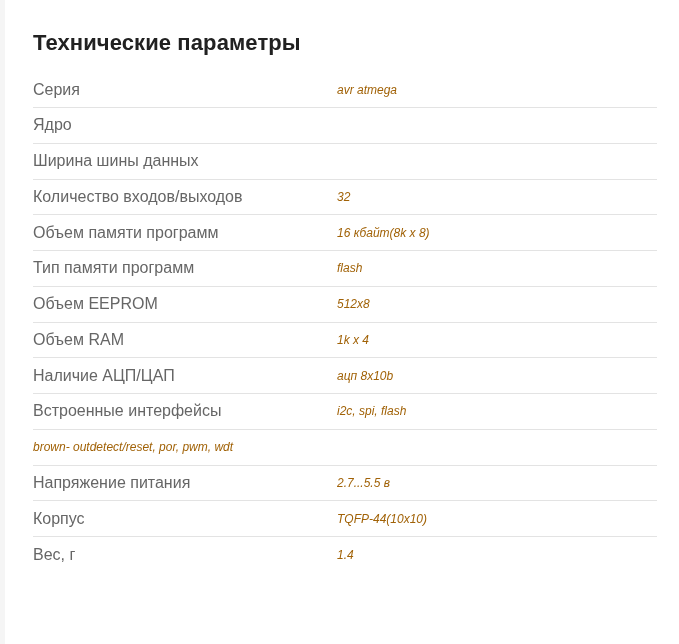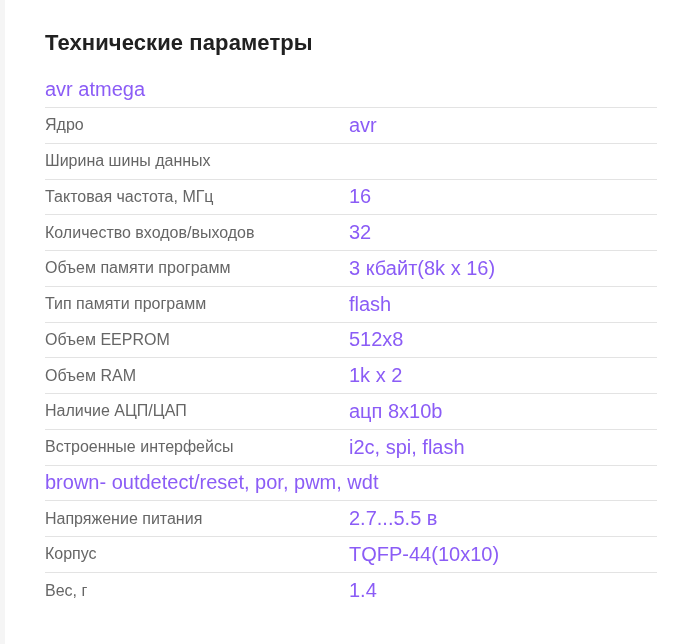--- a/index.html
+++ b/index.html
@@ -19,21 +19,20 @@
   .left-strip {
     position: absolute;
     left: 0;
     top: 0;
     width: 5px;
     height: 644px;
     background: #f5f5f5;
   }
   .container {
     padding: 30px 22px 0 33px;
-    margin-left: 12px;
   }
   h1.section-title {
     font-size: 22px;
     font-weight: 700;
     color: #212121;
     line-height: 1.15;
     margin-bottom: 17px;
     letter-spacing: 0.1px;
   }
   .spec-table {
@@ -51,75 +50,72 @@
   }
   .spec-label {
     flex: 0 0 304px;
     font-size: 16px;
     color: #666666;
     white-space: nowrap;
     overflow: hidden;
   }
   .spec-value {
     flex: 1 1 auto;
-    font-size: 20px;
-    color: #8b5cf6;
+    font-size: 12px;
+    color: #a16207;
     white-space: nowrap;
     overflow: hidden;
+    font-style: italic;
   }
 </style>
 </head>
 <body>
 
 <div class="page">
   <div class="left-strip"></div>
   <div class="container">
     <h1 class="section-title">Технические параметры</h1>
     <div class="spec-table" id="spec-table">
   <div class="spec-row">
+    <div class="spec-label">Серия</div>
     <div class="spec-value">avr atmega</div>
   </div>
 
   <div class="spec-row">
     <div class="spec-label">Ядро</div>
-    <div class="spec-value">avr</div>
   </div>
 
   <div class="spec-row">
     <div class="spec-label">Ширина шины данных</div>
   </div>
 
-  <div class="spec-row">
-    <div class="spec-label">Тактовая частота, МГц</div>
-    <div class="spec-value">16</div>
-  </div>
 
   <div class="spec-row">
     <div class="spec-label">Количество входов/выходов</div>
     <div class="spec-value">32</div>
   </div>
 
   <div class="spec-row">
     <div class="spec-label">Объем памяти программ</div>
-    <div class="spec-value">3 кбайт(8k x 16)</div>
+    <div class="spec-value">16 кбайт(8k x 8)</div>
   </div>
 
   <div class="spec-row">
     <div class="spec-label">Тип памяти программ</div>
     <div class="spec-value">flash</div>
   </div>
 
   <div class="spec-row">
     <div class="spec-label">Объем EEPROM</div>
     <div class="spec-value">512x8</div>
   </div>
 
   <div class="spec-row">
     <div class="spec-label">Объем RAM</div>
-    <div class="spec-value">1k x 2</div>
+    <div class="spec-value">1k x 4</div>
   </div>
 
   <div class="spec-row">
     <div class="spec-label">Наличие АЦП/ЦАП</div>
     <div class="spec-value">ацп 8x10b</div>
   </div>
 
   <div class="spec-row">
     <div class="spec-label">Встроенные интерфейсы</div>
     <div class="spec-value">i2c, spi, flash</div>

